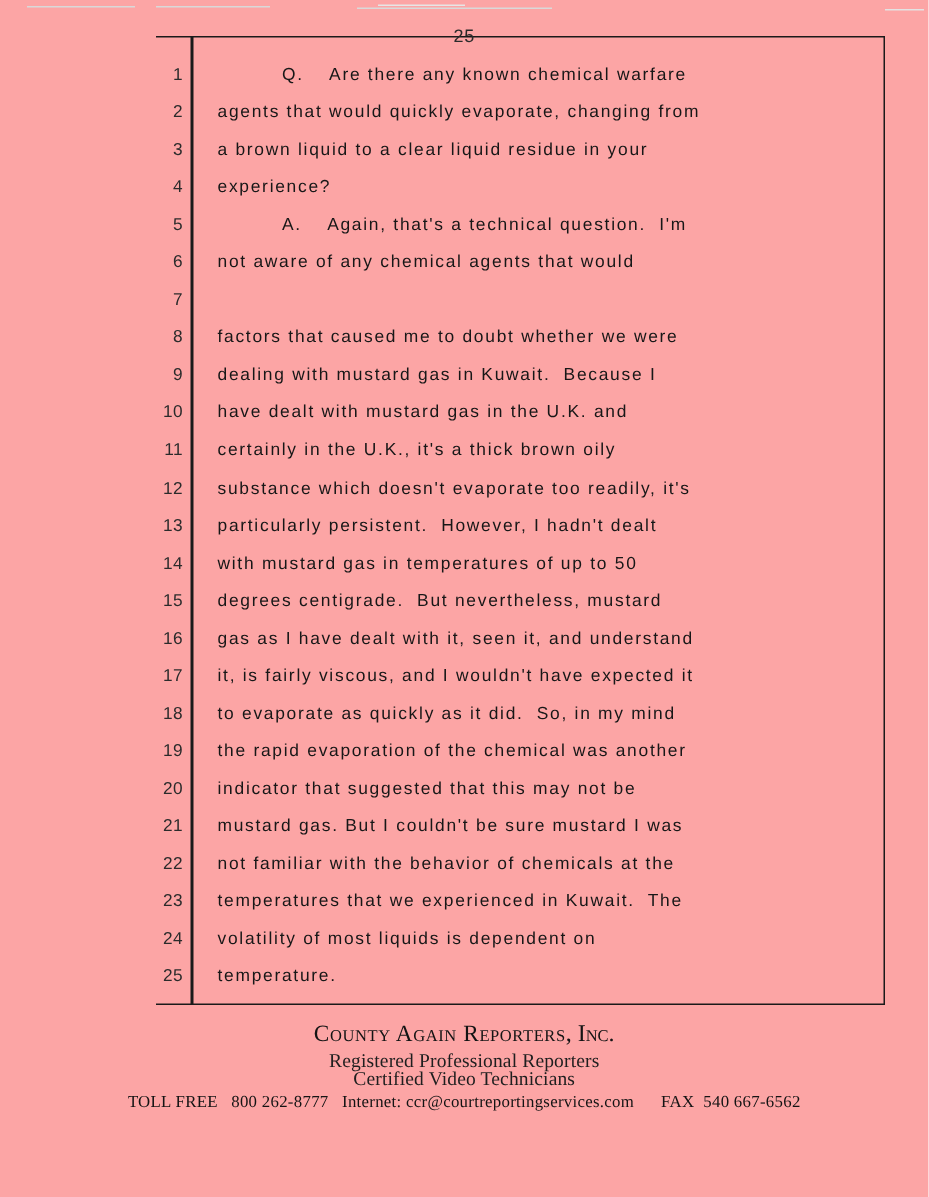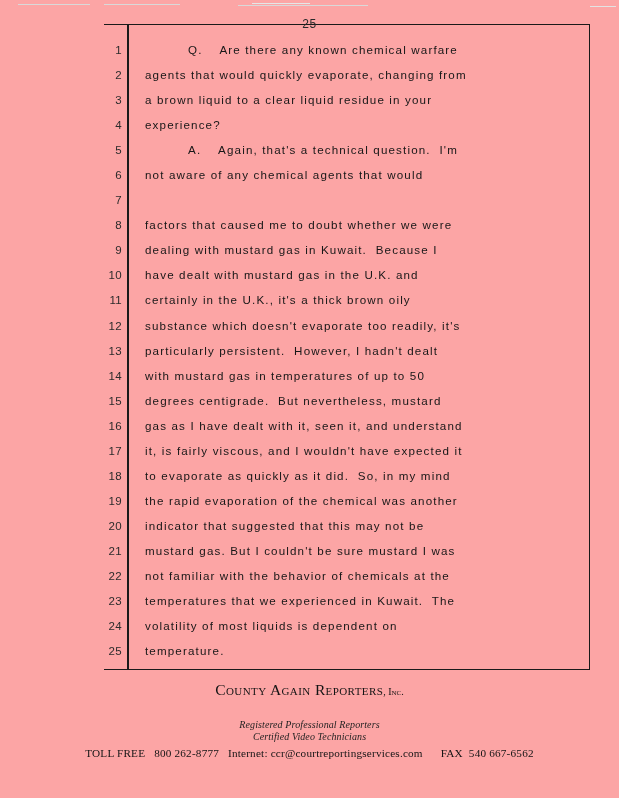--- a/index.html
+++ b/index.html
@@ -107,30 +107,29 @@
     font-family: "Liberation Serif", serif;
     color: #141414;
   }
   .firm-name {
     font-size: 15.5px;
     font-variant: small-caps;
     letter-spacing: 0.4px;
     white-space: pre;
   }
   .firm-suffix {
-    font-size: 10px;
+    font-size: 16px;
     font-variant: small-caps;
     text-align: right;
   }
   .tagline {
-    font-size: 10px;
-    font-style: italic;
+    font-size: 13px;
     line-height: 11.5px;
     letter-spacing: 0.1px;
-    margin-top: 20px;
+    margin-top: 2px;
     color: #1f1f1f;
   }
   .contact-row {
     margin-top: 5px;
     font-size: 11.2px;
     letter-spacing: 0.2px;
     white-space: pre;
     color: #141414;
   }
 </style>

